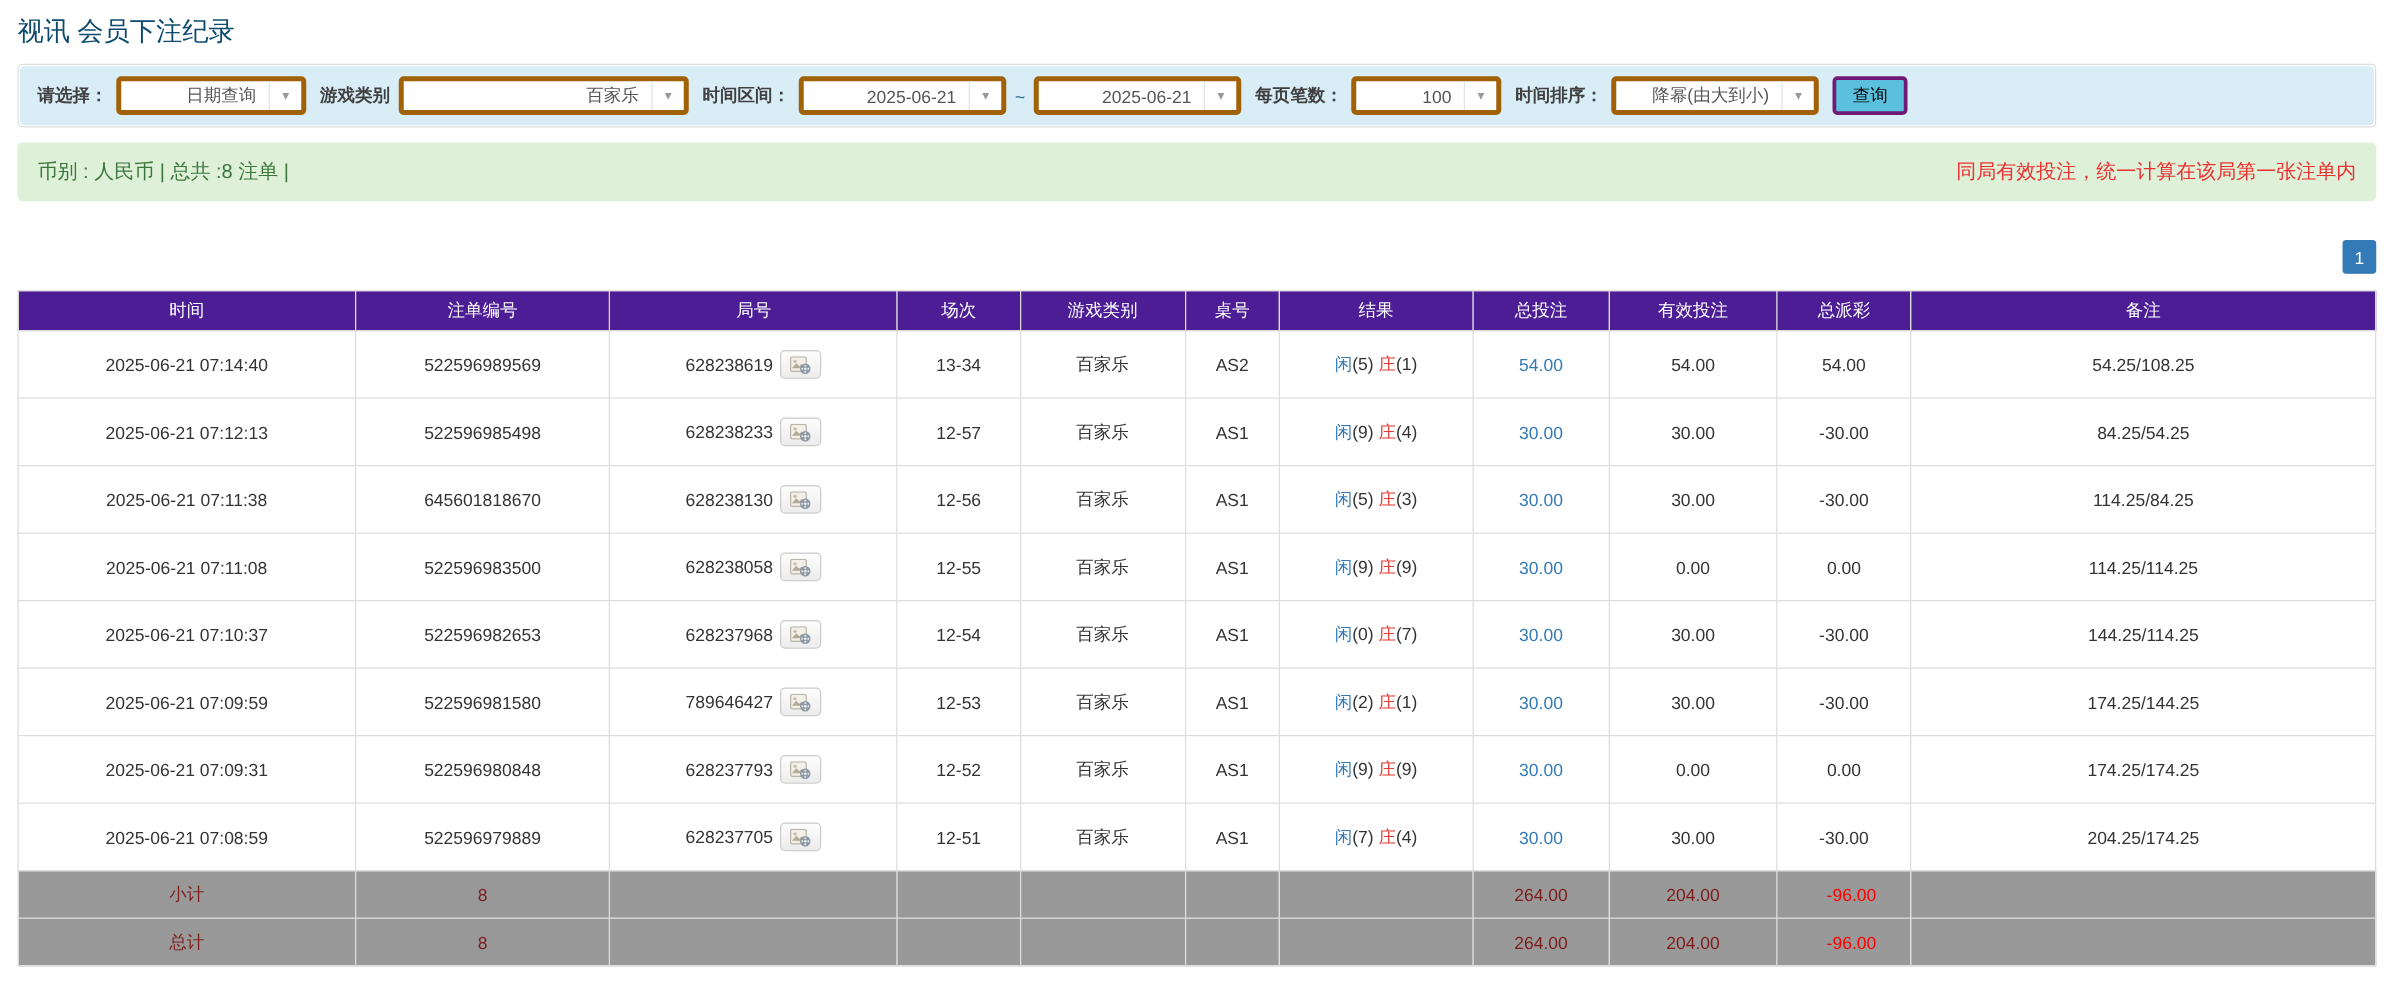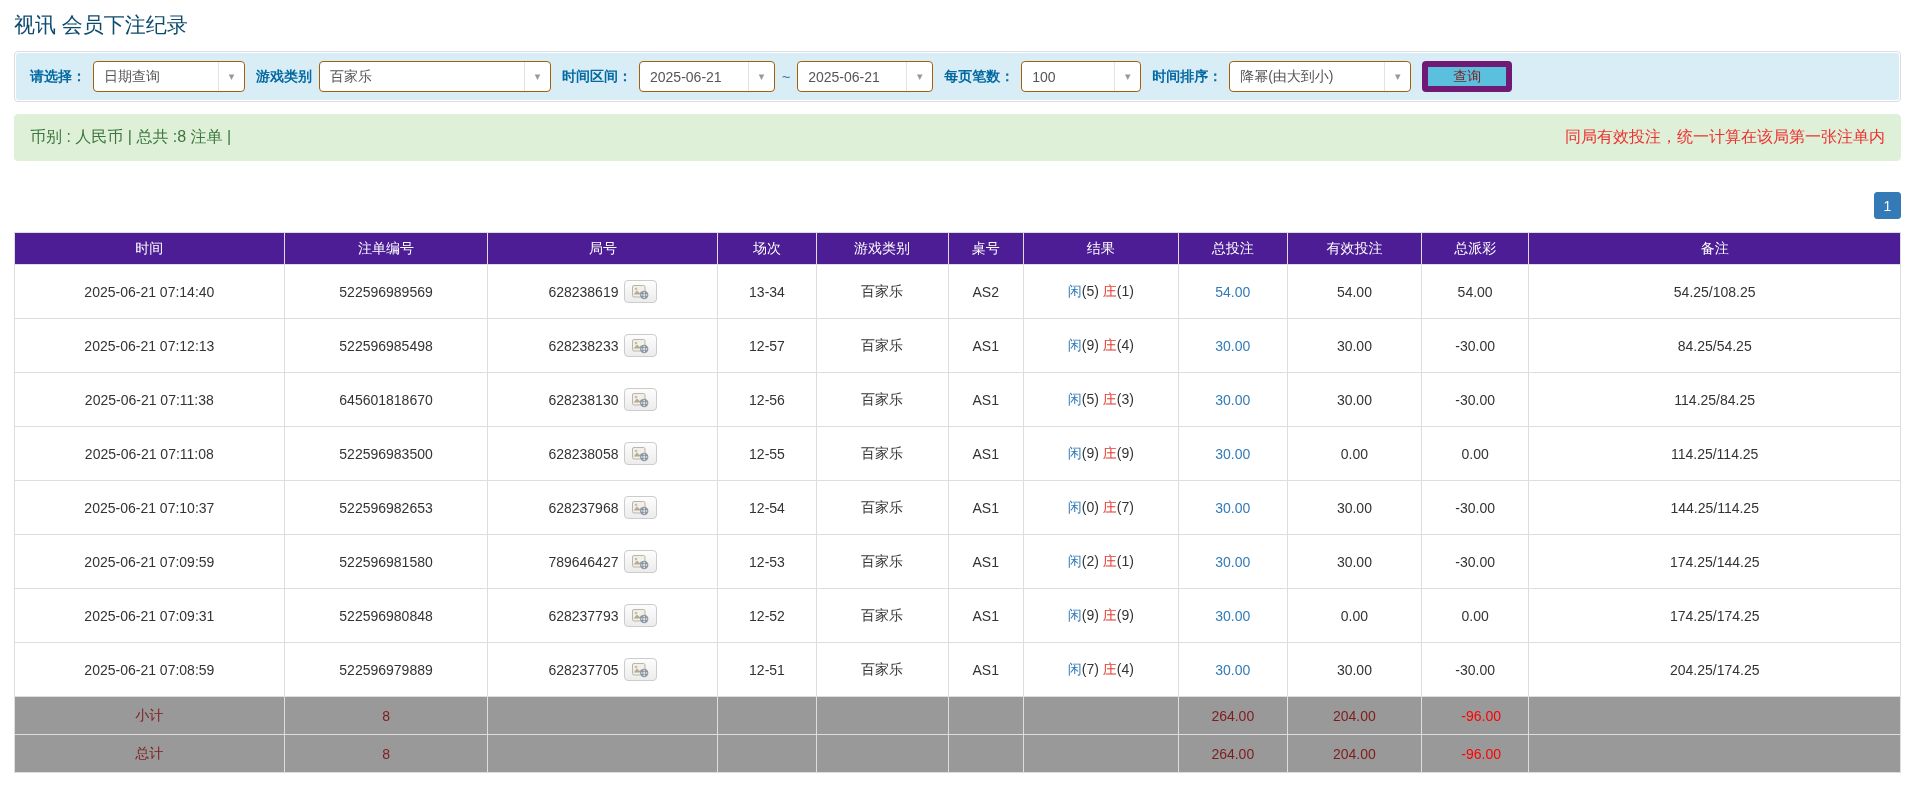--- a/index.html
+++ b/index.html
@@ -33,29 +33,29 @@
     border-radius: 3px;
     padding: 8px 10px;
     display: flex;
     align-items: center;
     gap: 7px;
     white-space: nowrap;
   }
   .flabel {
     font-size: 14px;
     font-weight: bold;
-    color: #0369a1;
+    color: #404040;
     margin-left: 4px;
   }
   .select {
     display: inline-flex;
     align-items: center;
-    justify-content: space-between;
+    justify-content: flex-end;
     background: #fff;
-    border: 1px solid #a16207;
+    border: 4px solid #a16207;
     border-radius: 4px;
     height: 31px;
     cursor: pointer;
   }
   .sel-val {
     padding: 0 10px;
     font-size: 14px;
     color: #555;
     overflow: hidden;
   }
@@ -64,33 +64,33 @@
     align-self: stretch;
     display: flex;
     align-items: center;
     justify-content: center;
     color: #999;
     font-size: 11px;
     border-left: 1px solid #e3e3e3;
   }
   .w-mode { width: 152px; }
   .w-game { width: 232px; }
-  .w-date { width: 136px; }
+  .w-date { width: 166px; }
   .w-size { width: 120px; }
-  .w-sort { width: 182px; }
+  .w-sort { width: 166px; }
   .tilde { color: #31708f; font-size: 14px; }
   .query-btn {
     margin-left: 4px;
     background: #5bc0de;
-    border: 6px solid #701a75;
-    color: #7f1d1d;
+    border: 3px solid #701a75;
+    color: #000000;
     font-size: 14px;
     border-radius: 4px;
     height: 31px;
-    padding: 0 25px;
+    padding: 0 13px;
     cursor: pointer;
     font-family: inherit;
   }
 
   
   .summary-bar {
     margin-top: 12px;
     background: #dff0d8;
     border: 1px solid #dff0d8;
     border-radius: 4px;

